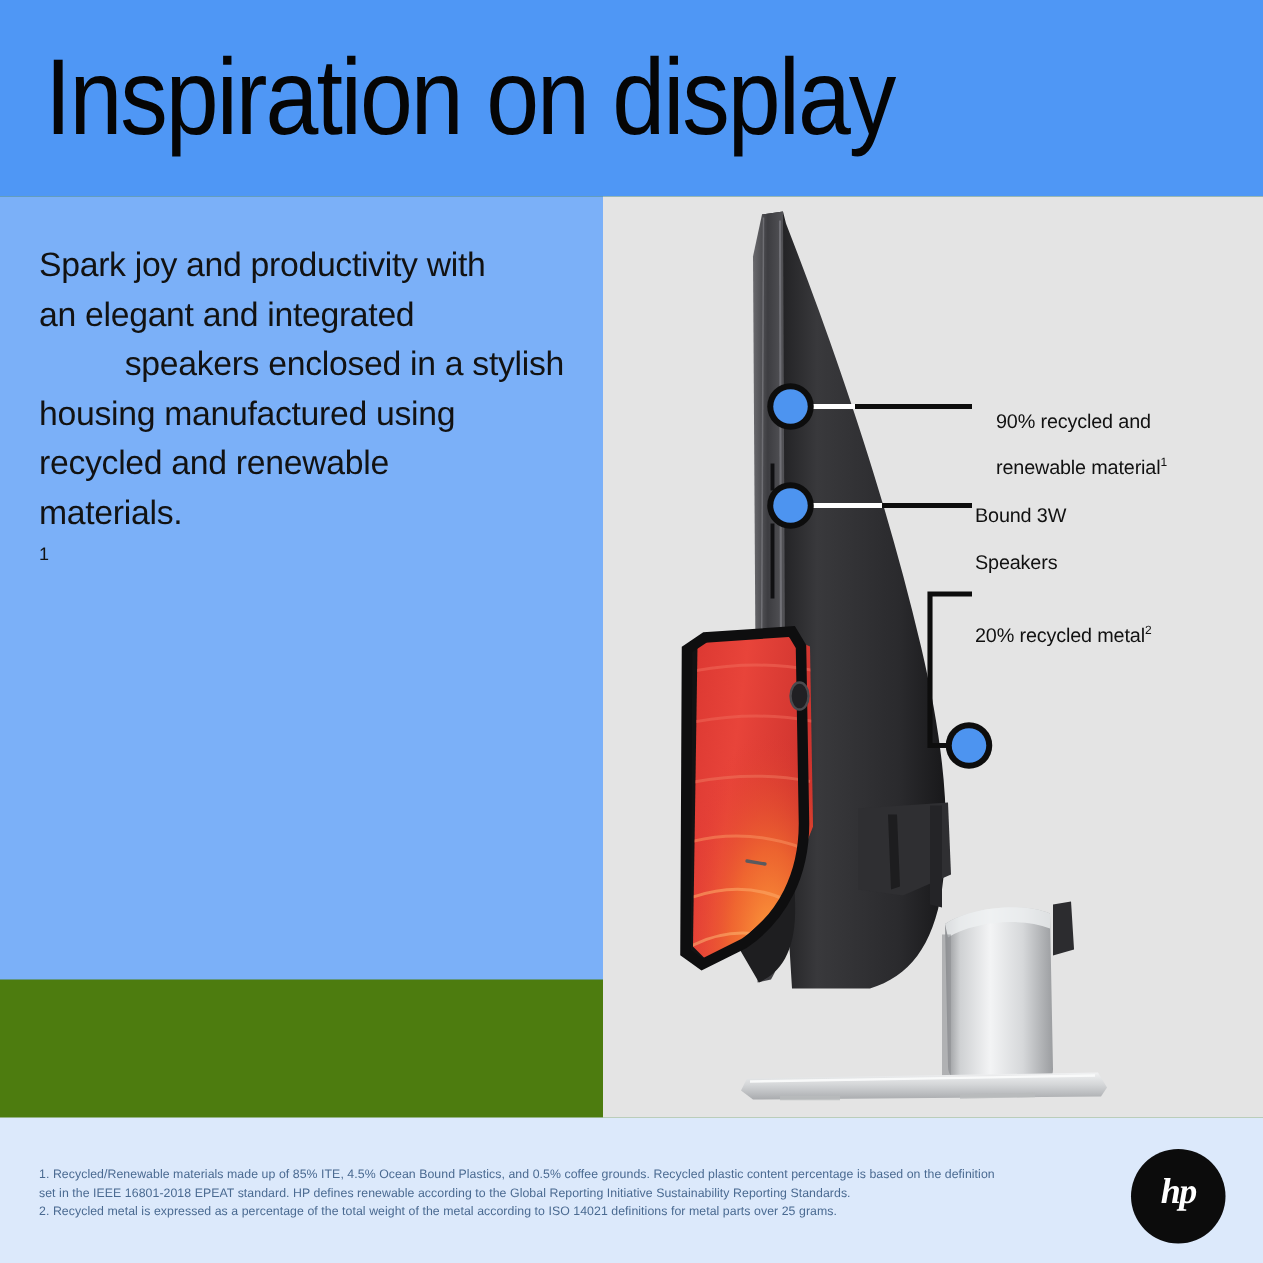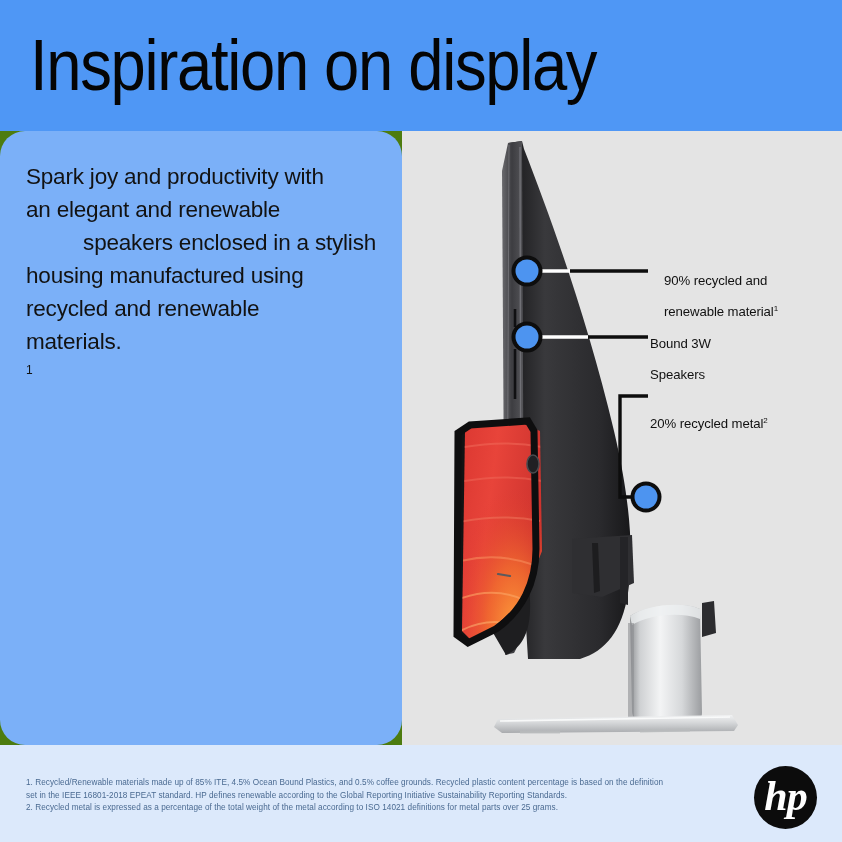--- a/index.html
+++ b/index.html
@@ -22,23 +22,22 @@
     font-weight:400;
     color:#050505;
     letter-spacing:-1.5px;
     transform:scaleX(0.88);
     transform-origin:left top;
     white-space:nowrap;
   }
 
   
   .left-panel{
-    position:absolute;left:0;top:131px;width:402px;height:614px;
+    position:absolute;left:0;top:131px;width:402px;height:522px;
     background:#7bb0f8;
-    border-radius:25px;
   }
   .body-copy{
     position:absolute;left:26px;top:29px;width:350px;
     font-size:22.5px;line-height:33px;
     color:#121212;
     letter-spacing:-0.2px;
   }
   .body-copy sup{font-size:12px;vertical-align:super;line-height:0;}
 
   
@@ -65,21 +64,21 @@
     width:63px;height:63px;border-radius:50%;
     background:#0c0c0c;
   }
   .hp-logo .hp-text{
     position:absolute;left:0;top:0;width:63px;height:63px;
     display:flex;align-items:center;justify-content:center;
     color:#ffffff;
     font-family:"Liberation Serif", serif;
     font-style:italic;
     font-weight:700;
-    font-size:42px;
+    font-size:24px;
     letter-spacing:-1px;
     padding-bottom:4px;
     box-sizing:border-box;
   }
 
   
   .callout{
     position:absolute;
     font-size:13.2px;line-height:15.6px;
     color:#111111;
@@ -98,21 +97,21 @@
 
 <div id="page">
 
   <div class="header">
     <div class="headline">Inspiration on display</div>
   </div>
 
   <div class="left-panel">
     <div class="body-copy">
       <span style="display: block;">Spark joy and productivity with</span>
-      <span style="display: block;">an elegant and renewable</span>
+      <span style="display: block;">an elegant and integrated</span>
       <span style="display: block; text-align: right;">speakers enclosed in a stylish</span>
       <span style="display: block;">housing manufactured using</span>
       <span style="display: block;">recycled and renewable</span>
       <span style="display: block;">materials.</span><sup>1</sup>
     </div>
   </div>
 
   <div class="right-panel">
     <svg class="monitor-svg" width="440" height="614" viewBox="0 0 440 614">
       <defs>

